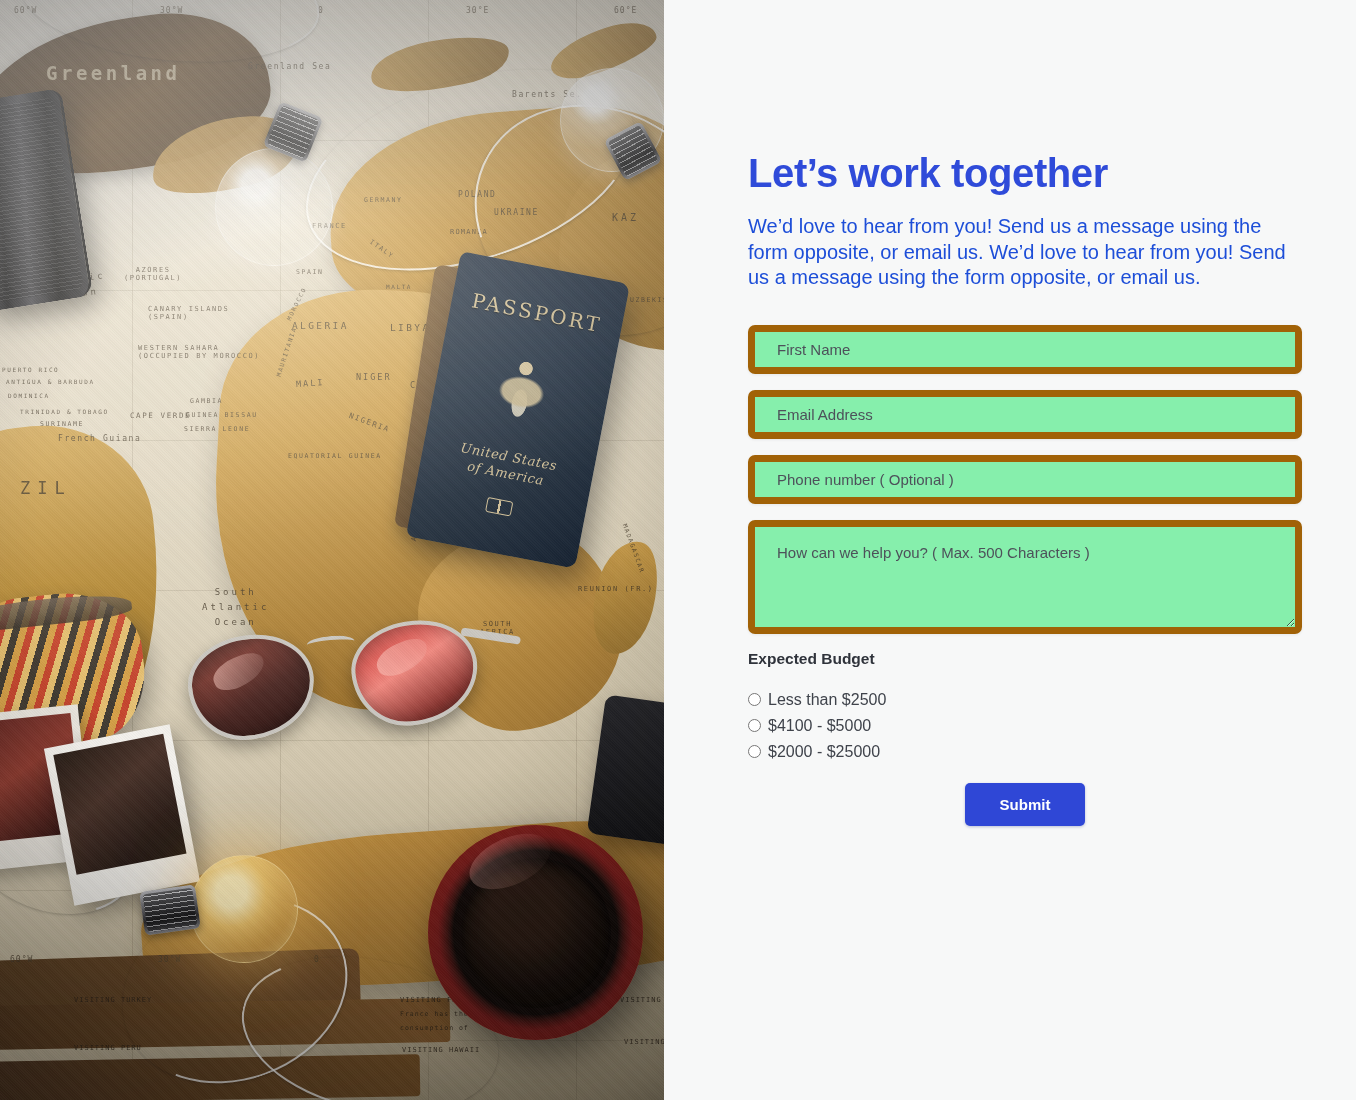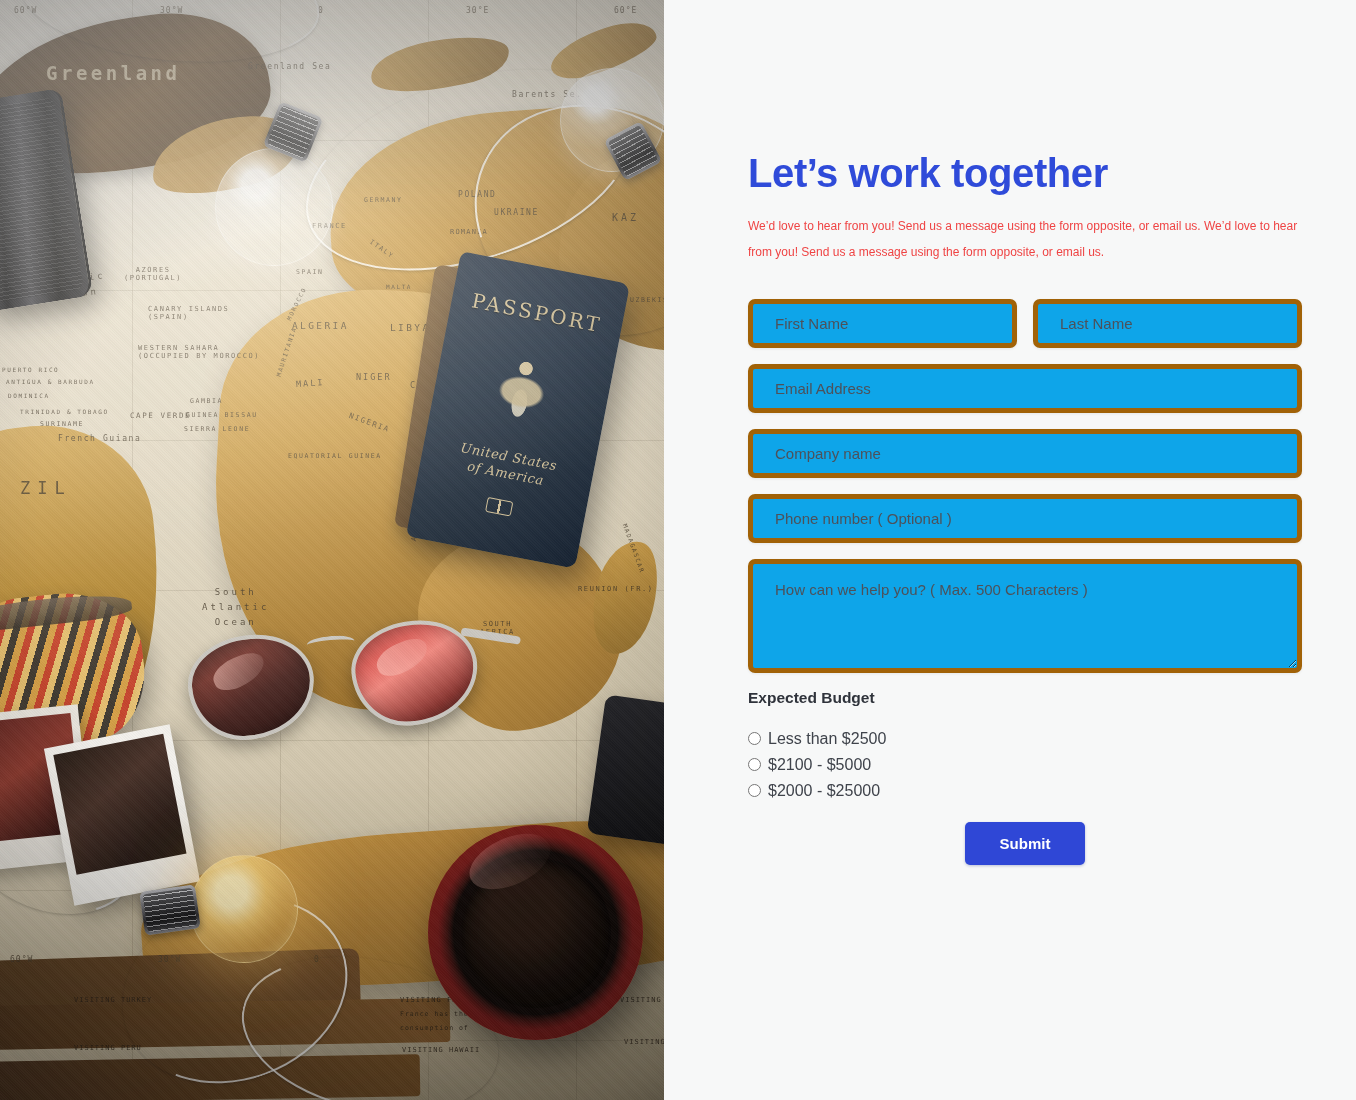--- a/index.html
+++ b/index.html
@@ -453,38 +453,38 @@
   .headline {
     margin: 0 0 18px 0;
     font-size: 40px;
     line-height: 46px;
     font-weight: 700;
     color: #2f4bd9;
     letter-spacing: -0.4px;
   }
   .intro {
     margin: 12px 0 34px 0;
-    font-size: 12px;
+    font-size: 20px;
     line-height: 25.5px;
-    color: #ef4444;
+    color: #1d4ed8;
     max-width: 552px;
   }
 
   .row { display: flex; gap: 16px; margin-bottom: 16px; }
 
   .field {
     display: block;
     width: 100%;
     height: 49px;
     padding: 0 22px;
     font-family: "Liberation Sans", sans-serif;
     font-size: 15px;
     color: #3f434b;
-    background: #0ea5e9;
-    border: 5px solid #a16207;
+    background: #86efac;
+    border: 7px solid #a16207;
     border-radius: 7px;
     box-shadow: 0 1px 3px rgba(20,25,40,0.07);
     outline: none;
   }
   .field::placeholder { color: #4d515a; opacity: 1; }
   .row .field { flex: 1 1 0; }
 
   .field-block { margin-bottom: 16px; }
 
   .textarea {
@@ -702,49 +702,45 @@
   <div class="form-panel">
     <div class="form-inner">
 
       <h1 class="headline">Let’s work together</h1>
       <p class="intro">We’d love to hear from you! Send us a message using the form opposite, or email us. We’d love to hear from you! Send us a message using the form opposite, or email us.</p>
 
       <form>
 
         <div class="row">
           <input class="field" type="text" placeholder="First Name" style="">
-          <input class="field" type="text" placeholder="Last Name" style="">
         </div>
 
         <div class="field-block">
           <input class="field" type="email" placeholder="Email Address" style="">
         </div>
 
-        <div class="field-block">
-          <input class="field" type="text" placeholder="Company name" style="">
-        </div>
 
         <div class="field-block">
           <input class="field" type="tel" placeholder="Phone number ( Optional )" style="">
         </div>
 
         <div class="field-block">
           <textarea class="field textarea" placeholder="How can we help you? ( Max. 500 Characters )" style=""></textarea>
         </div>
 
         <div class="budget-title">Expected Budget</div>
 
         <div class="radio-group">
           <label class="radio-row">
             <input type="radio" name="budget" style="">
             <span class="radio-label">Less than $2500</span>
           </label>
           <label class="radio-row">
             <input type="radio" name="budget" style="">
-            <span class="radio-label">$2100 - $5000</span>
+            <span class="radio-label">$4100 - $5000</span>
           </label>
           <label class="radio-row">
             <input type="radio" name="budget" style="">
             <span class="radio-label">$2000 - $25000</span>
           </label>
         </div>
 
 
         <div class="submit-wrap">
           <button type="submit" class="submit-btn">Submit</button>

